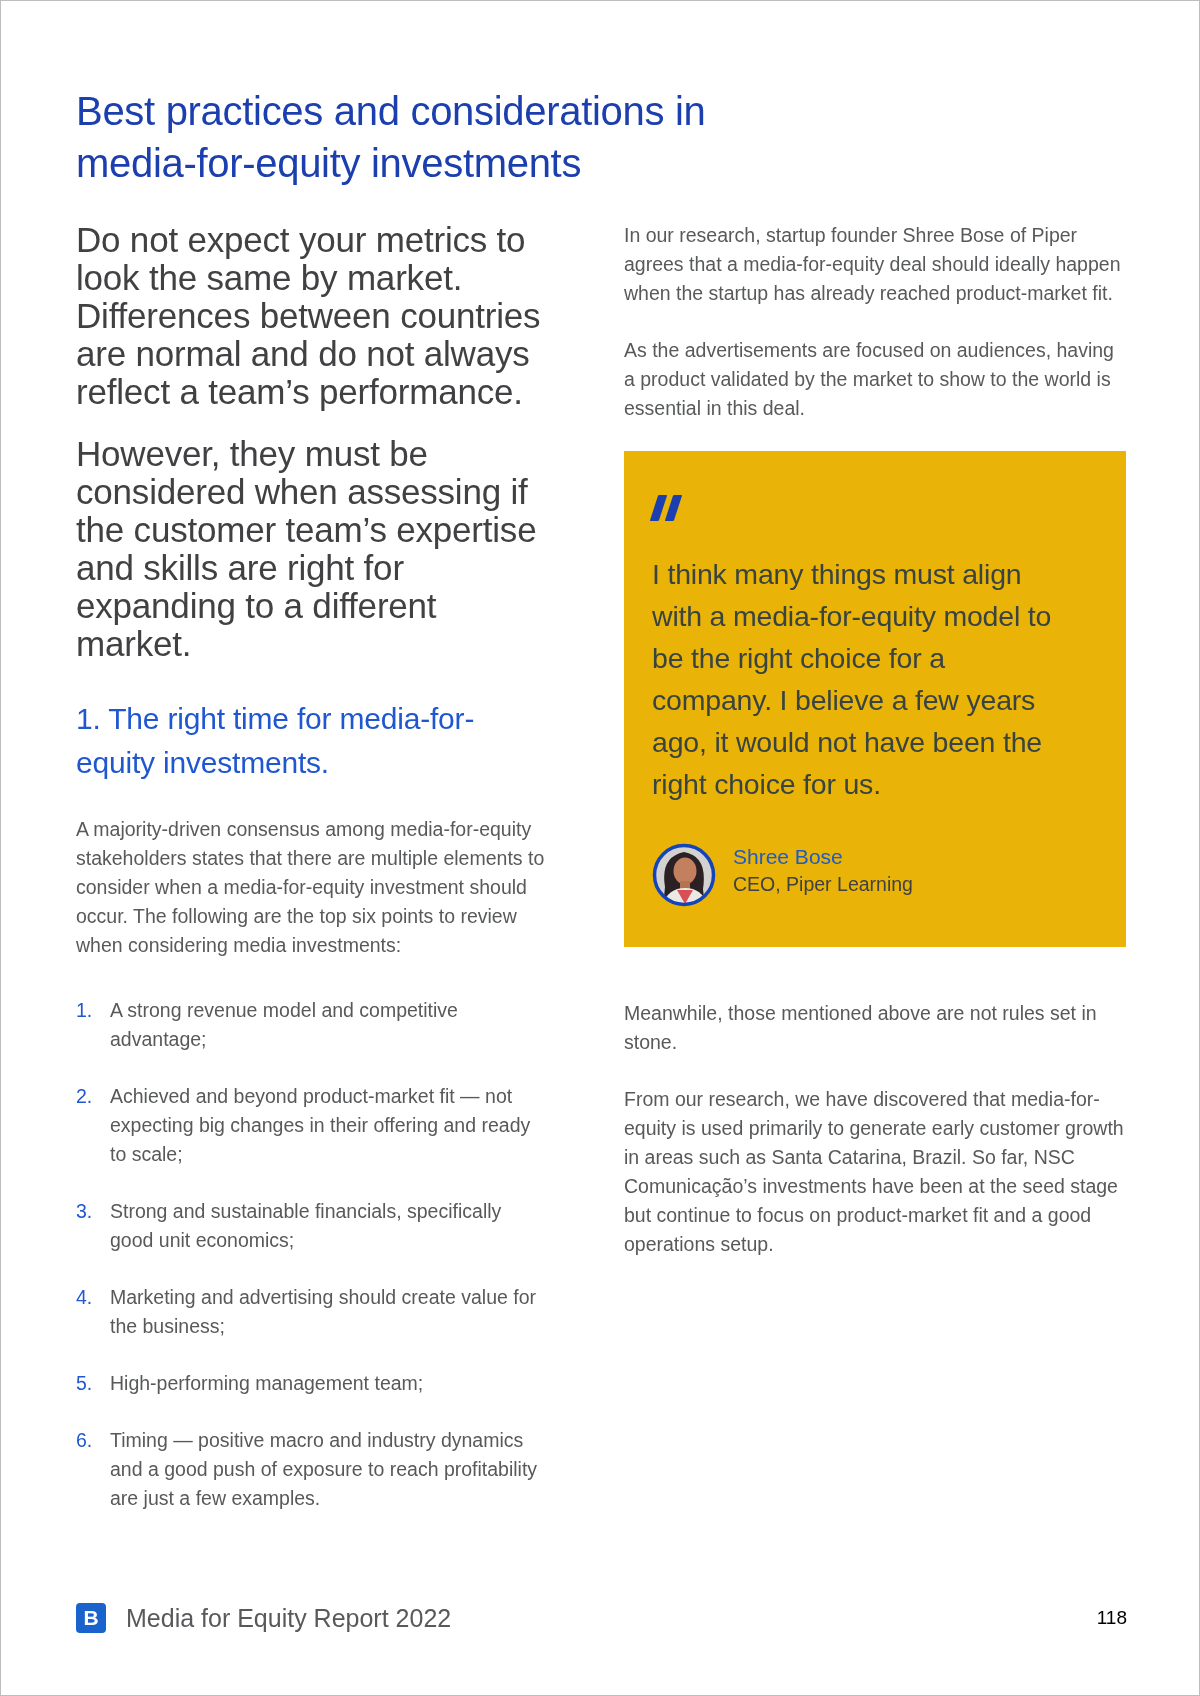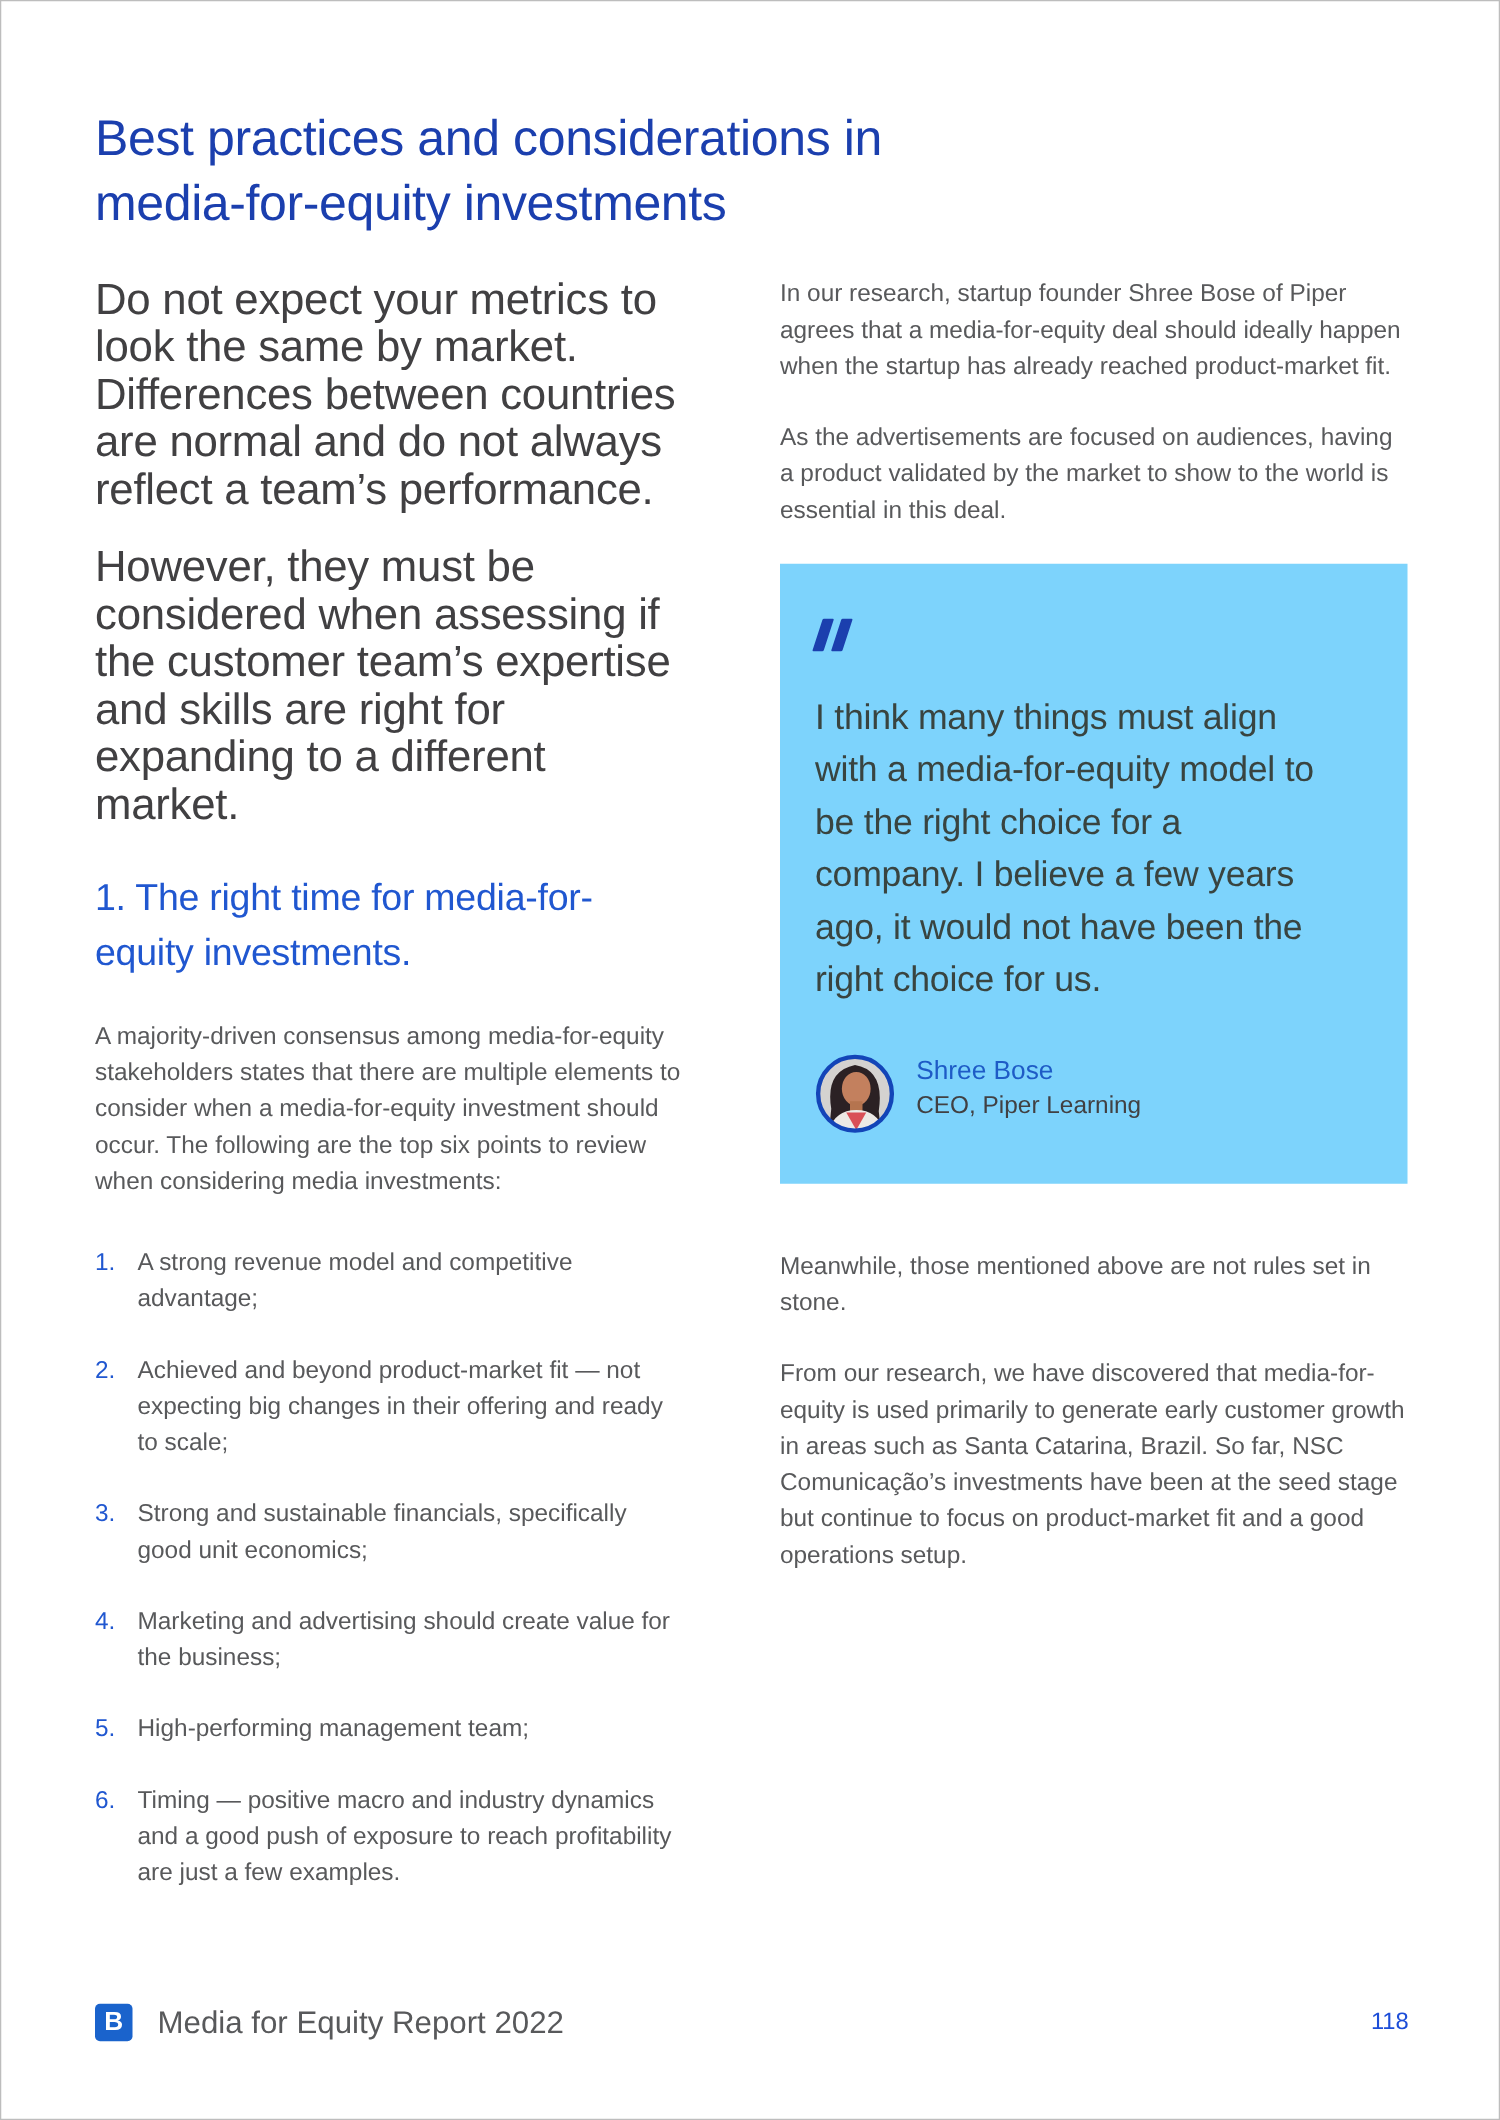--- a/index.html
+++ b/index.html
@@ -69,21 +69,21 @@
   }
   .numbered-list .li-num {
     flex: 0 0 34px;
     color: #2057d0;
   }
   .numbered-list .li-text {
     color: #58595b;
   }
 
   .quote-box {
-    background: #7dd3fc;
+    background: #eab308;
     width: 502px;
     padding: 44px 70px 40px 28px;
     margin: 16px 0 52px 0;
   }
   .quote-mark {
     display: flex;
     gap: 6px;
     margin-bottom: 32px;
     margin-left: 2px;
   }
@@ -141,21 +141,21 @@
     justify-content: center;
     margin-right: 20px;
   }
   .report-name {
     font-size: 25px;
     color: #58595b;
   }
   .page-number {
     margin-left: auto;
     font-size: 19px;
-    color: #1d4ed8;
+    color: #000000;
   }
 </style>
 </head>
 <body>
 
 <div class="page">
 
   <h1 class="page-title">Best practices and considerations in media-for-equity investments</h1>
 
   <div class="columns">

